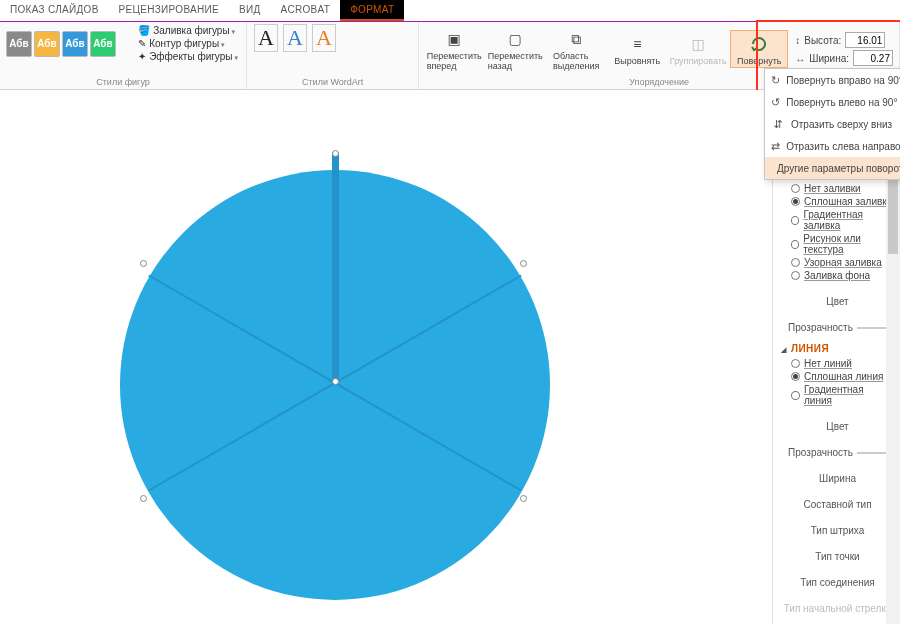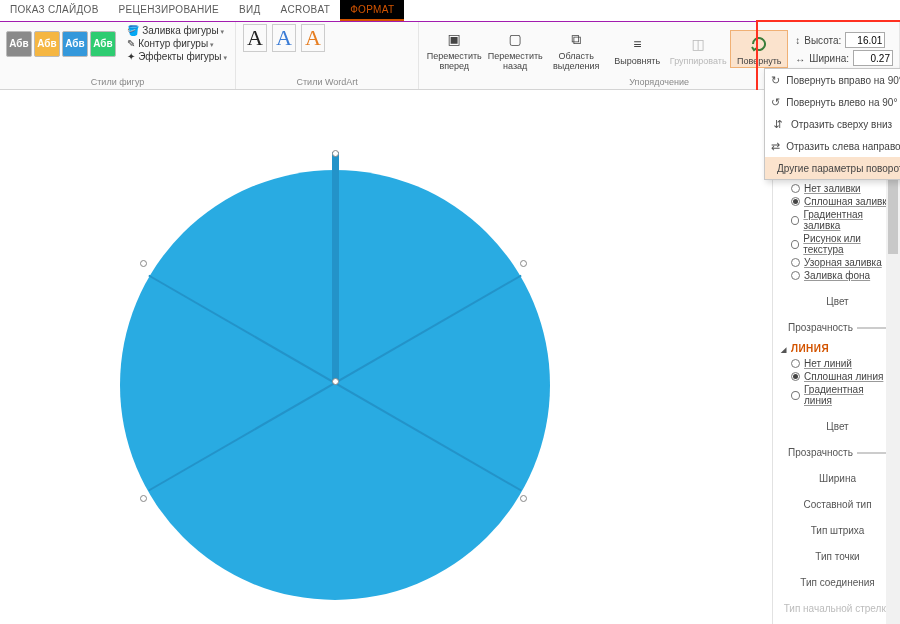--- a/index.html
+++ b/index.html
@@ -8,28 +8,28 @@
   
   .tabs { display:flex; height:22px; border-bottom:1px solid #a21caf; user-select:none; }
   .tab  { padding:4px 10px 0 10px; font-size:10px; letter-spacing:.3px; color:#5a5a5a; cursor:pointer; }
   .tab.active { color:#d35400; border-bottom:2px solid #d35400; background:#000000; }
 
   
   .ribbon { display:flex; height:68px; border-bottom:1px solid #d4d4d4; position:relative; background:#fafafa;}
   .group  { border-right:1px solid #e5e5e5; padding:2px 6px 0 6px; display:flex; flex-direction:column; justify-content:space-between;}
   .group-label{ text-align:center; font-size:9px; color:#888; padding-bottom:2px;}
   .row { display:flex; align-items:center; gap:3px;}
-  .mini { font-size:10px; color:#333; white-space:nowrap; padding:1px 2px; cursor:pointer;}
+  .mini { font-size:10px; color:#333; white-space:nowrap; padding:1px 2px; cursor:pointer;margin-left:11px;}
   .dd::after{ content:"▾"; font-size:7px; margin-left:2px; color:#777;}
   .swatch { width:26px; height:26px; border:1px solid #bbb; display:flex; align-items:center;justify-content:center; font-size:10px; font-weight:bold; color:#fff; border-radius:2px;}
   .bigA { width:24px; height:28px; border:1px solid #ccc; margin:0 1px; display:flex;align-items:center;justify-content:center; font-size:22px; font-family:"Times New Roman",serif;}
 
   .vbtn{ display:flex; flex-direction:column; align-items:center; width:58px; padding:2px 2px 0 2px; cursor:pointer; color:#444;}
   .vbtn .ic{ width:22px; height:22px; display:flex;align-items:center;justify-content:center; font-size:14px;}
-  .vbtn .lab{ font-size:9px; text-align:center; line-height:1.1; margin-top:2px;}
+  .vbtn .lab{ font-size:9px; text-align:left; line-height:1.1; margin-top:2px;}
   .vbtn.active{ background:#fbe3cd; border:1px solid #f0b074;}
   .vbtn.disabled{ color:#b9b9b9;}
   .size-box{ display:flex; align-items:center; gap:4px; font-size:10px; margin:2px 0;}
   .size-box input{ width:40px; height:16px; font-size:10px; border:1px solid #aaa; text-align:right; padding-right:2px;}
 
   .red-callout{ position:absolute; top:-2px; right:-2px; width:146px; height:154px; border:2px solid #ff3020; pointer-events:none;}
 
   
   .dropdown{ position:absolute; top:68px; left:764px; width:140px; background:#fff; border:1px solid #c7c7c7; box-shadow:2px 3px 6px rgba(0,0,0,.15); z-index:30;}
   .dropdown .item{ display:flex; align-items:center; gap:6px; font-size:10px; padding:4px 6px; cursor:pointer; white-space:nowrap;}

